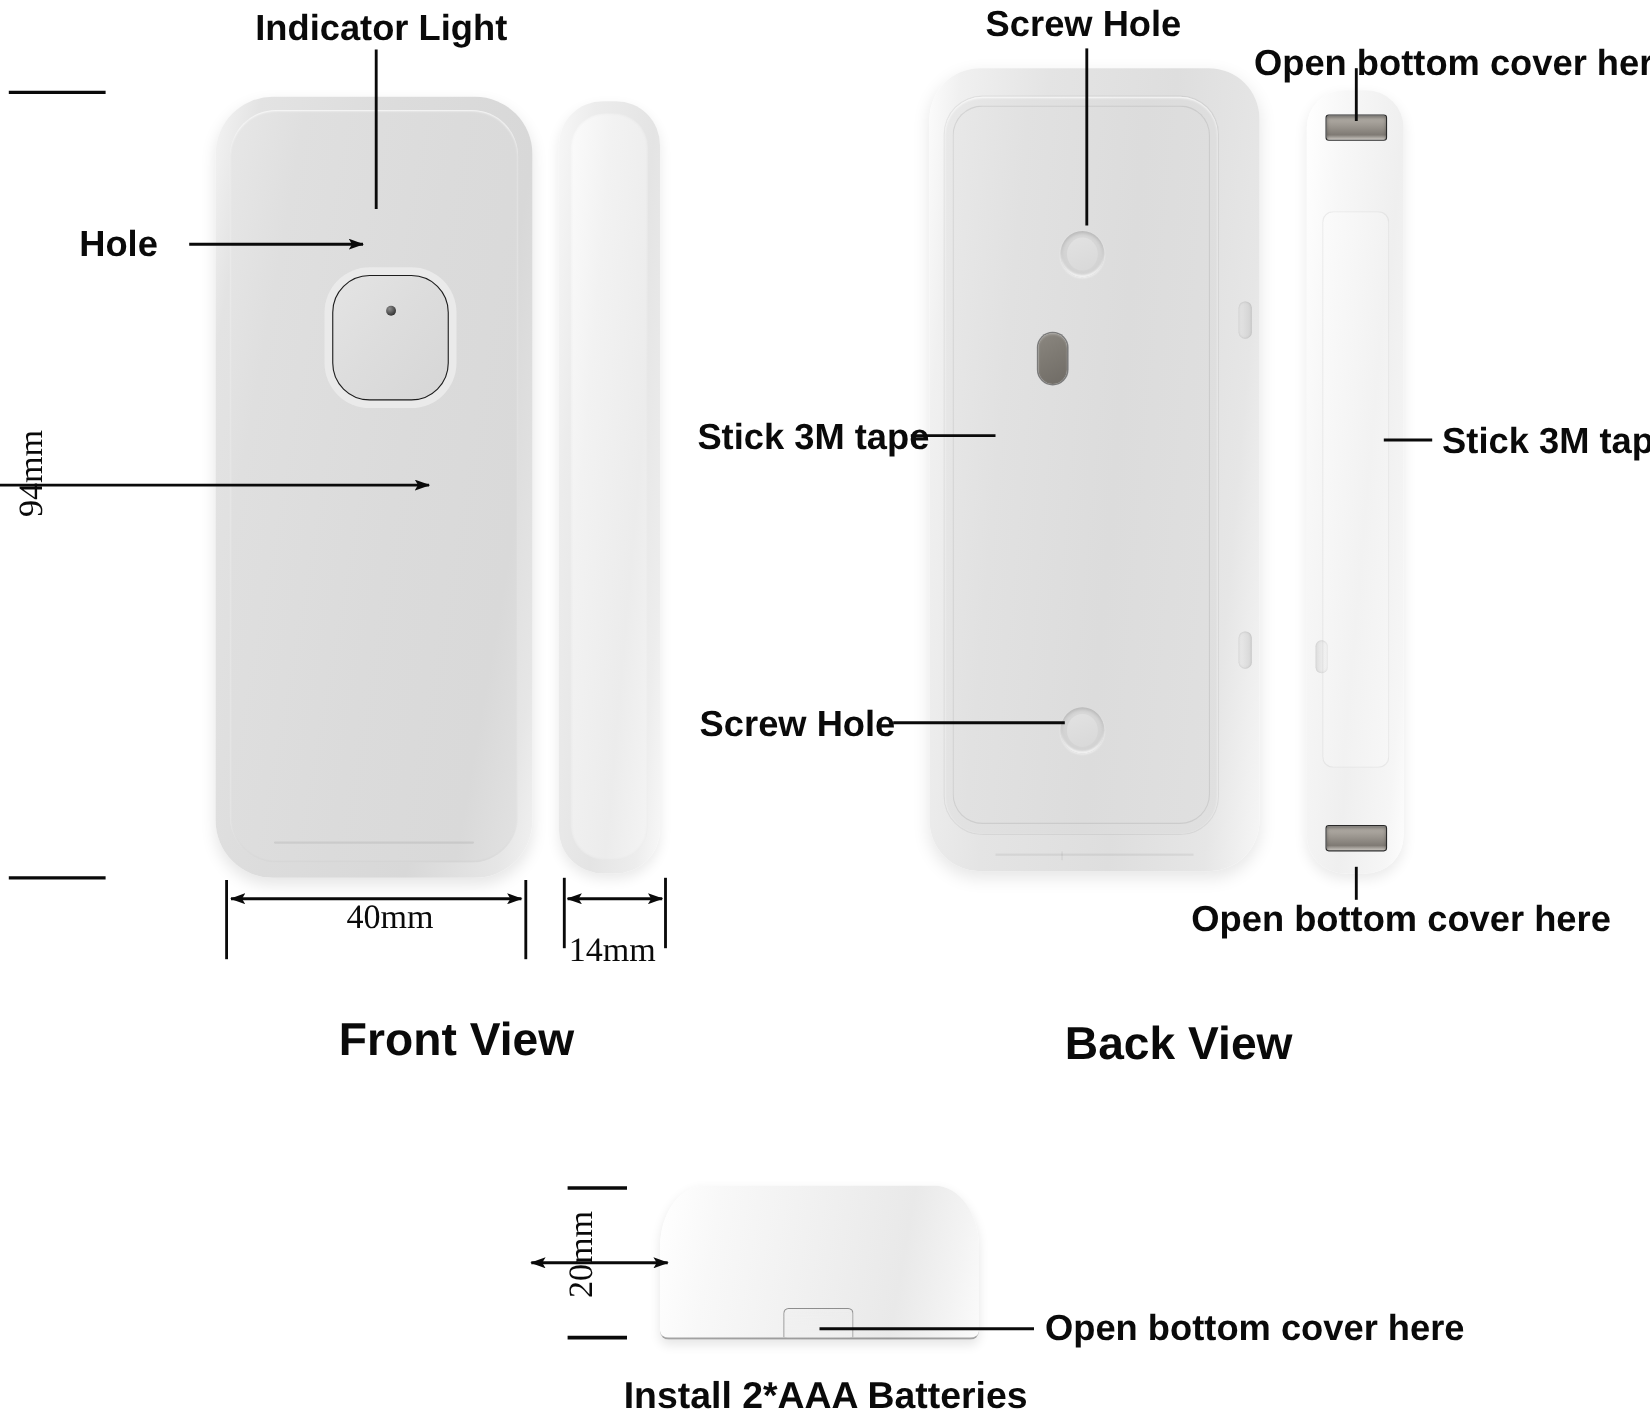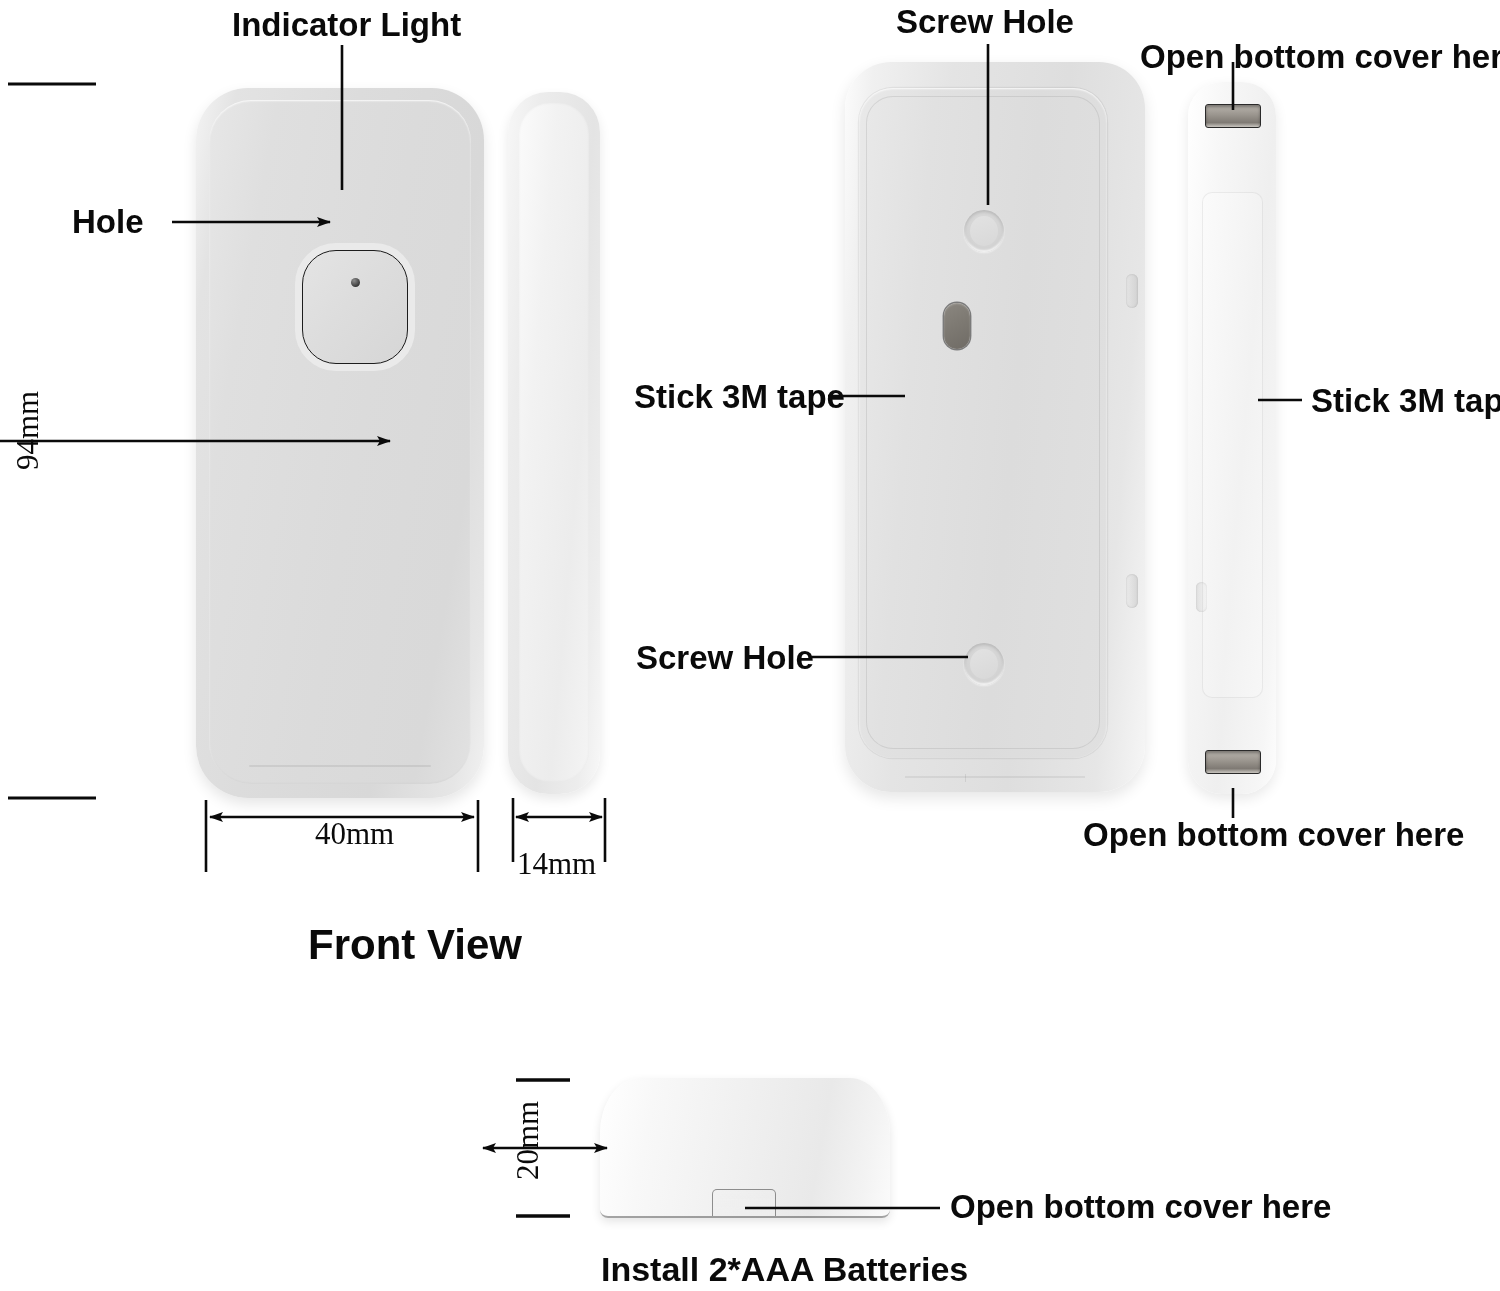--- a/index.html
+++ b/index.html
@@ -28,21 +28,21 @@
     position: absolute;
     font-family: "Liberation Sans", sans-serif;
     font-weight: 600;
     color: #0a0a0a;
     white-space: nowrap;
     line-height: 1;
   }
   .lbl-anno   { font-size: 33px; }
   .lbl-dim    { font-family: "Liberation Serif", serif; font-size: 31px; font-weight: 400; }
   .lbl-title  { font-size: 42px; font-weight: 700; }
-  .lbl-cap    { font-size: 34px; font-weight: 600; margin-left: 34px; }
+  .lbl-cap    { font-size: 34px; font-weight: 600; }
 
   .rot90 {
     transform: rotate(-90deg);
     transform-origin: left top;
   }
 
   
   .front-body {
     position: absolute;
     left: 196px; top: 88px;
@@ -353,20 +353,21 @@
   <div class="lbl lbl-anno" style="left:634px; top:380px;">Stick 3M tape</div>
 
   <div class="lbl lbl-anno" style="left:636px; top:641px;">Screw Hole</div>
 
   <div class="lbl lbl-anno" style="left:1140px; top:40px;">Open bottom cover here</div>
 
   <div class="lbl lbl-anno" style="left:1311px; top:384px;">Stick 3M tape</div>
 
   <div class="lbl lbl-anno" style="left:1083px; top:818px;">Open bottom cover here</div>
 
+  <div class="lbl lbl-title" style="left:968px; top:928px;">Back View</div>
 
   <div class="lbl lbl-dim rot90" style="left:512px; top:1180px;">20mm</div>
 
   <div class="lbl lbl-anno" style="left:950px; top:1190px;">Open bottom cover here</div>
 
   <div class="lbl lbl-cap" style="left:567px; top:1252px;">Install 2*AAA Batteries</div>
 
 </div>
 
 </body></html>

